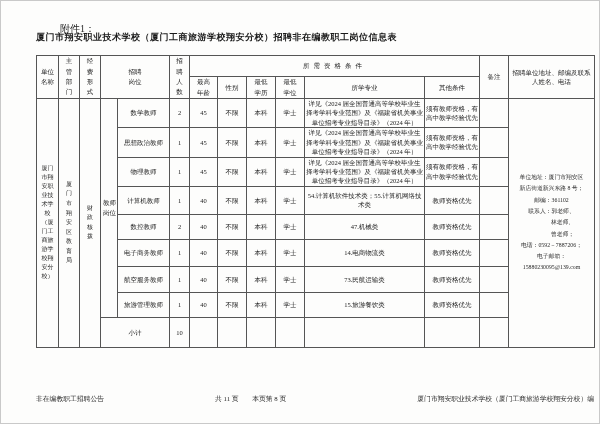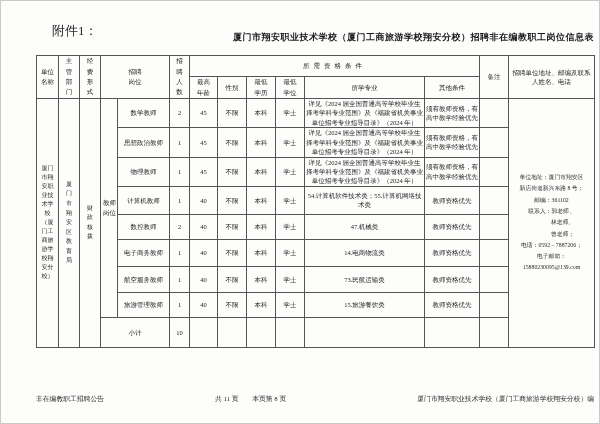--- a/index.html
+++ b/index.html
@@ -3,22 +3,22 @@
 <meta charset="utf-8">
 <style>
   html,body{margin:0;padding:0;}
   body{
     width:600px;height:424px;position:relative;overflow:hidden;
     background:#fdfdfc;
     font-family:"Liberation Serif","DejaVu Serif",serif;
     color:#1f1f1f;
   }
   .page-frame{position:absolute;inset:0;border:1px solid #c9c9c9;pointer-events:none;}
-  .attachment{position:absolute;left:52px;top:22px;font-size:13px;color:#2a2a2a;}
-  .doc-title{position:absolute;left:36px;top:31px;width:558px;text-align:right;
+  .attachment{position:absolute;left:60px;top:22px;font-size:10px;color:#2a2a2a;}
+  .doc-title{position:absolute;left:36px;top:31px;width:558px;text-align:left;
     font-size:9px;font-weight:bold;color:#1a1a1a;letter-spacing:.5px;}
   table.main{
     position:absolute;left:36px;top:55px;width:558px;
     border-collapse:collapse;table-layout:fixed;
   }
   table.main td,table.main th{
     border:1px solid #555;padding:0 1px;
     font-size:6.5px;font-weight:normal;text-align:center;vertical-align:middle;
     color:#242424;line-height:1.45;overflow:hidden;word-break:break-all;
   }

